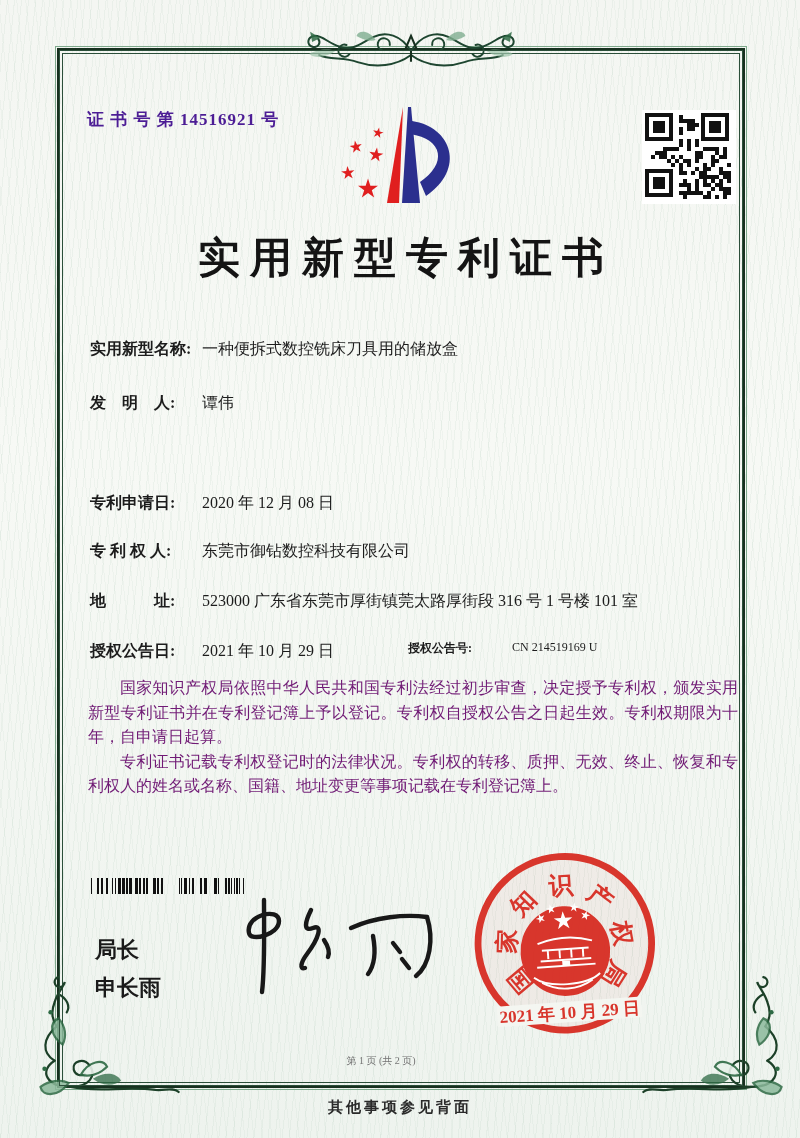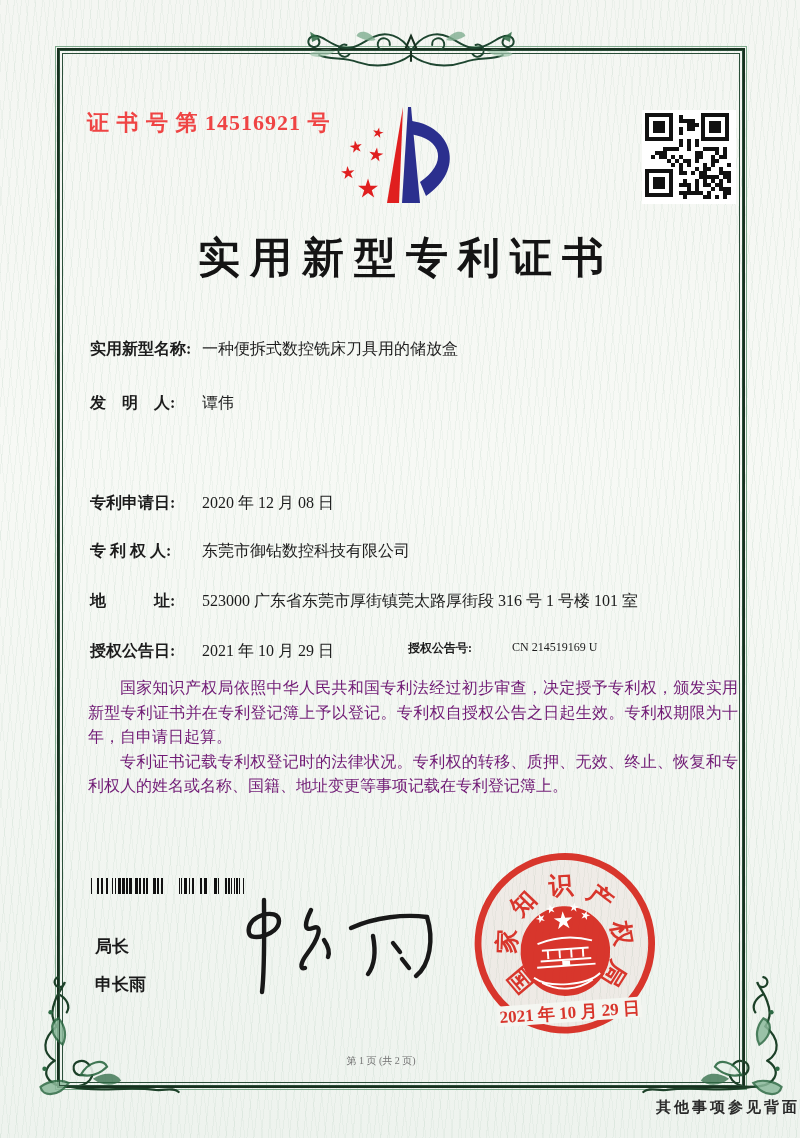--- a/index.html
+++ b/index.html
@@ -16,34 +16,34 @@
     position:absolute;left:57px;top:48px;width:688px;height:1040px;
     border:3px solid #17301f;
     outline:1px solid #7ea98c;
     outline-offset:1px;
     box-sizing:border-box;
   }
   .frame::before{
     content:"";position:absolute;inset:2px;border:1px solid #2c4f3a;pointer-events:none;
   }
   .abs{position:absolute;}
-  .cert-no{left:30px;top:60px;font-size:22px;letter-spacing:1px;font-weight:600;color:#ef4444;}
+  .cert-no{left:30px;top:60px;font-size:17px;letter-spacing:1px;font-weight:600;color:#4c1d95;}
   .title{left:0;right:0;top:182px;text-align:center;font-size:42px;font-weight:bold;
          letter-spacing:10px;padding-left:10px;color:#141414;}
   .field-row{left:33px;display:flex;font-size:16px;line-height:22px;}
   .field-label{flex:none;width:100px;white-space:pre;font-weight:600;color:#1c1c1c;}
   .field-value{margin-left:12px;max-width:508px;color:#1c1c1c;}
   .grant-no{left:351px;display:flex;font-size:12px;}
   .grant-no .field-label{width:92px;}
   .paras{left:31px;top:628px;width:650px;font-size:16px;line-height:24.5px;text-align:justify;color:#701a75;}
   .paras p{margin:0;text-indent:2em;}
-  .director{left:38px;font-size:17px;font-weight:bold;
+  .director{left:38px;font-size:22px;font-weight:bold;
             font-family:"Liberation Sans","DejaVu Sans",sans-serif;color:#1a1a1a;}
   .page-footer{left:0;right:40px;top:1006px;text-align:center;font-size:10px;color:#737373;}
-  .back-note{left:0;right:0;top:1098px;text-align:right;font-size:15px;font-weight:600;
+  .back-note{left:0;right:0;top:1098px;text-align:center;font-size:15px;font-weight:600;
              letter-spacing:3px;color:#2a2a2a;}
   .seal-wrap{left:411px;top:800px;width:195px;height:210px;transform:rotate(-4deg);opacity:.93;}
   .sig-wrap{left:158px;top:838px;width:235px;height:128px;}
   .barcode{left:31px;top:830px;width:156px;height:16px;}
   .qr{left:585px;top:62px;width:94px;height:94px;background:#fff;padding:3px;box-sizing:border-box;}
   .logo{left:273px;top:45px;width:145px;height:122px;}
   .flourish-top{left:295px;top:20px;width:232px;height:58px;}
   .flourish-bl{left:28px;top:972px;width:152px;height:126px;}
   .flourish-br{left:642px;top:972px;width:152px;height:126px;transform:scaleX(-1);}
 </style>

